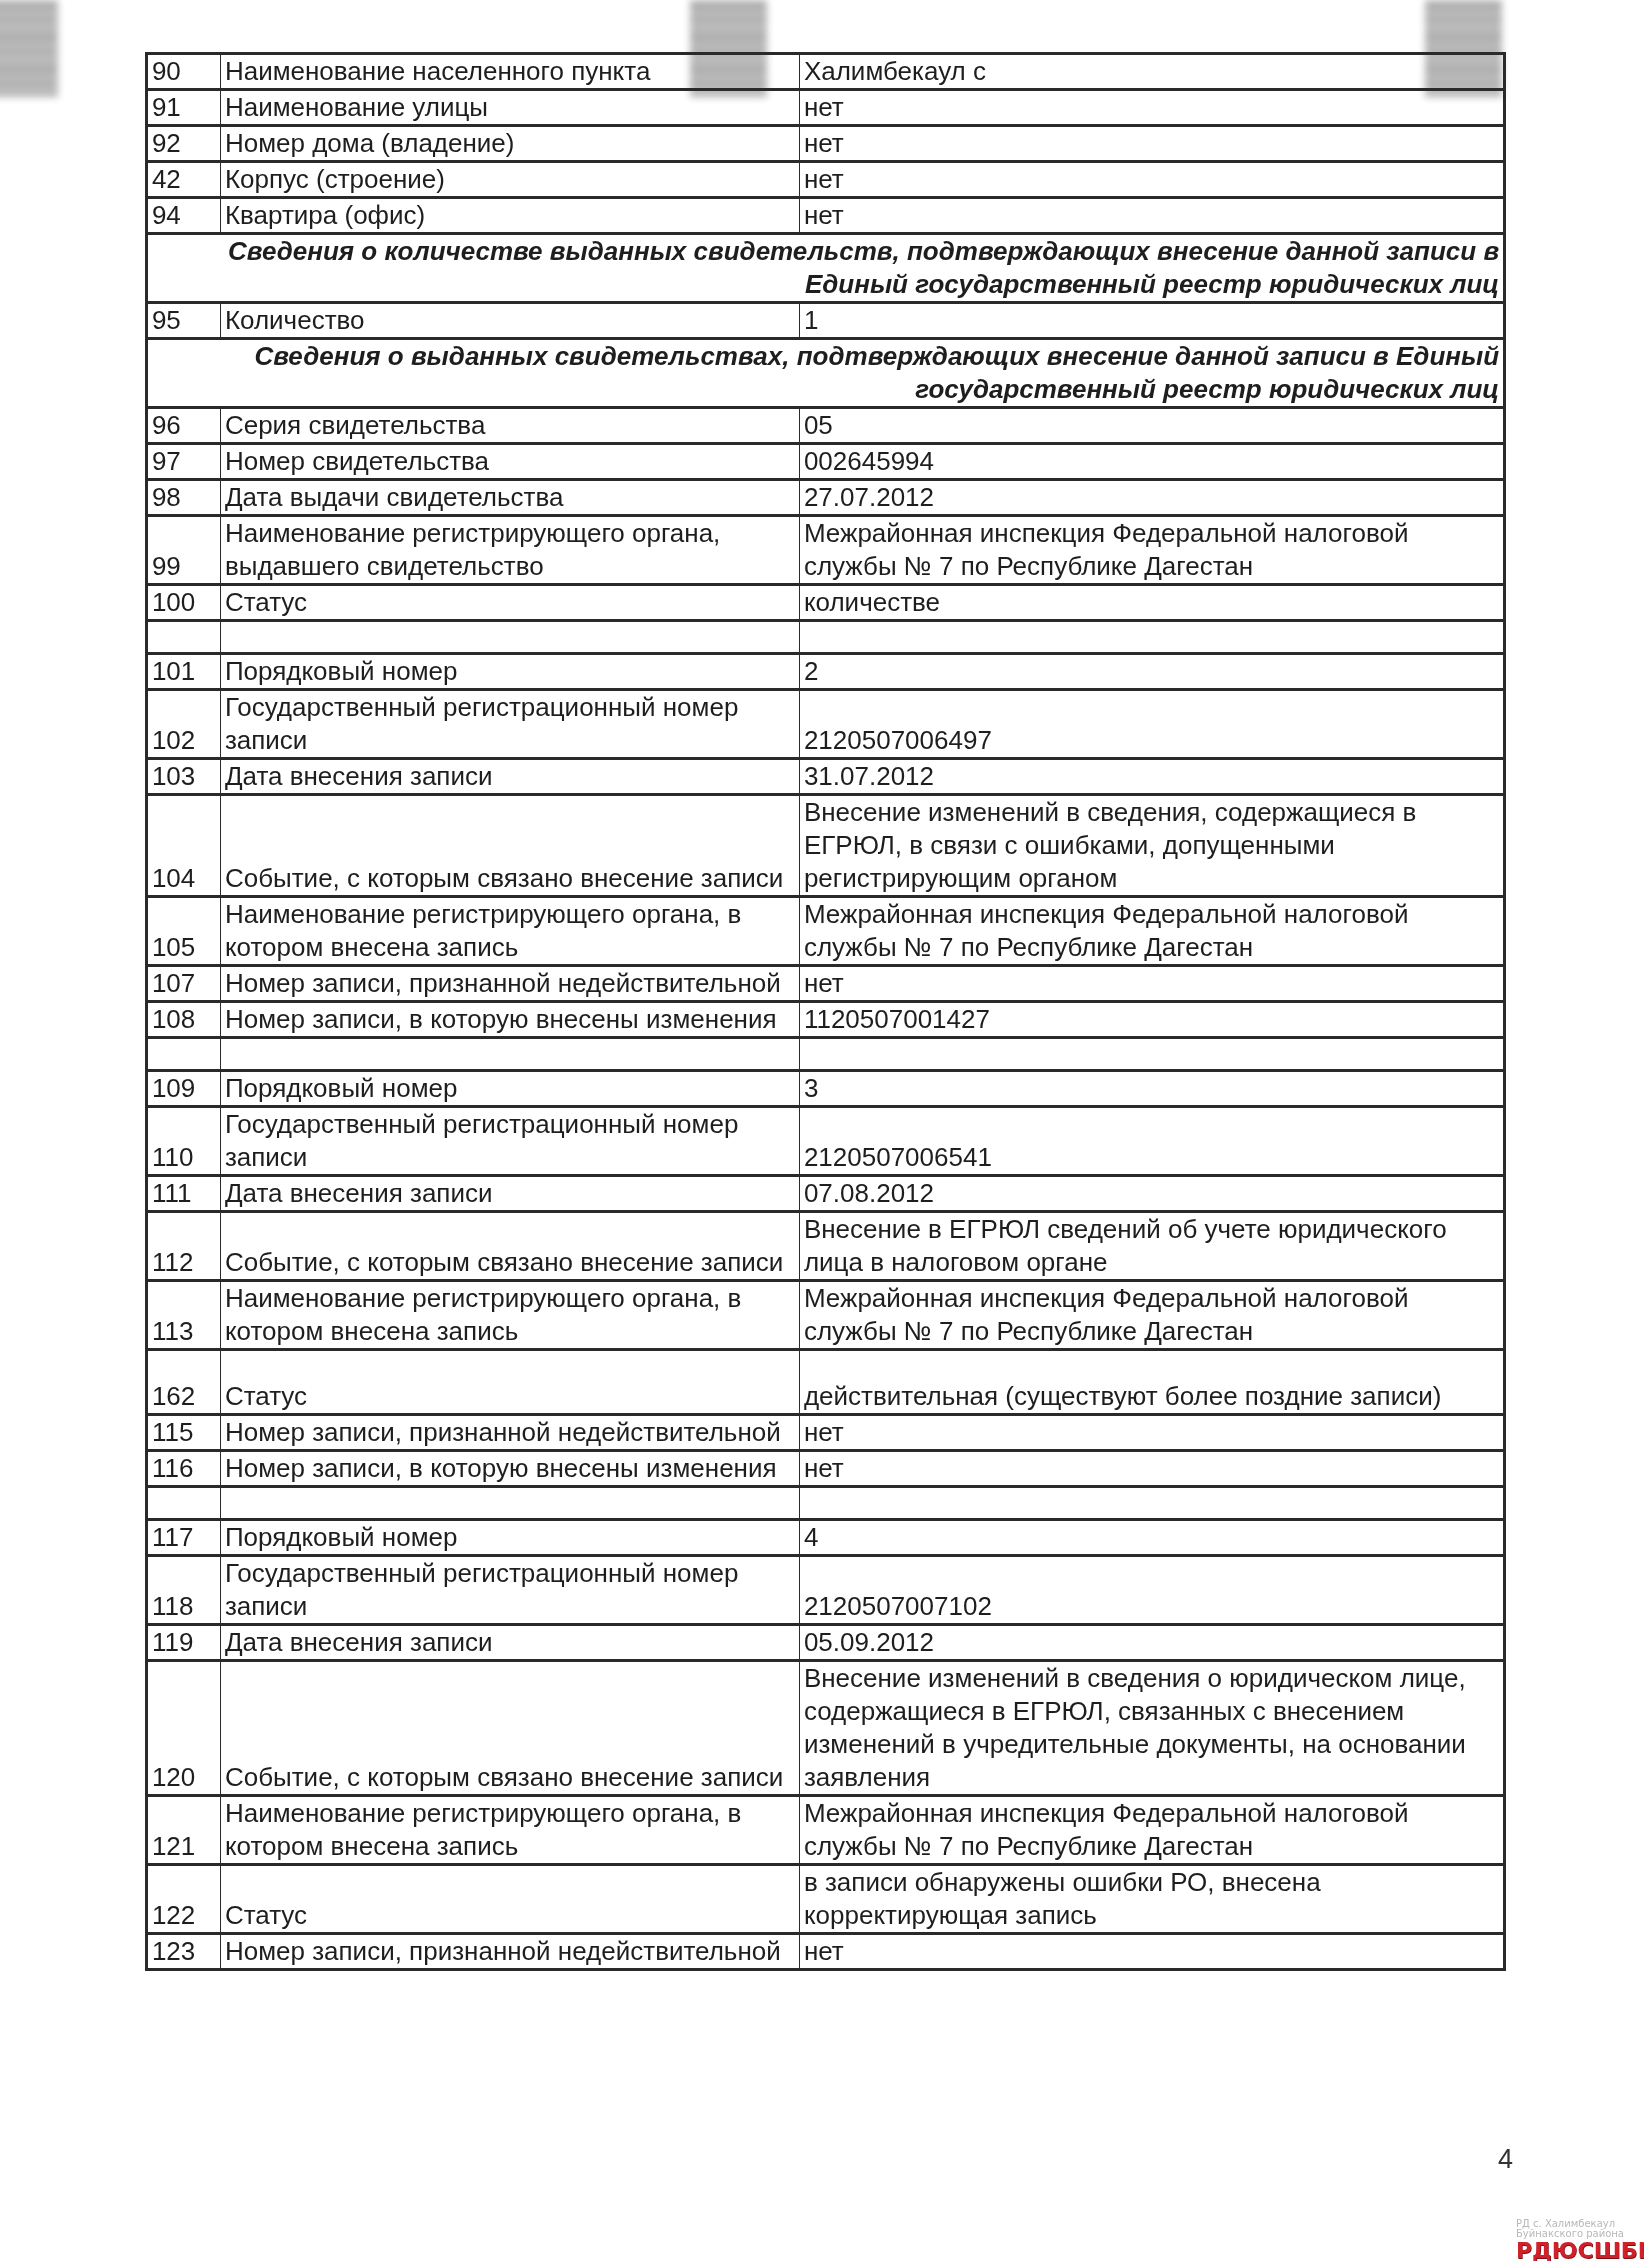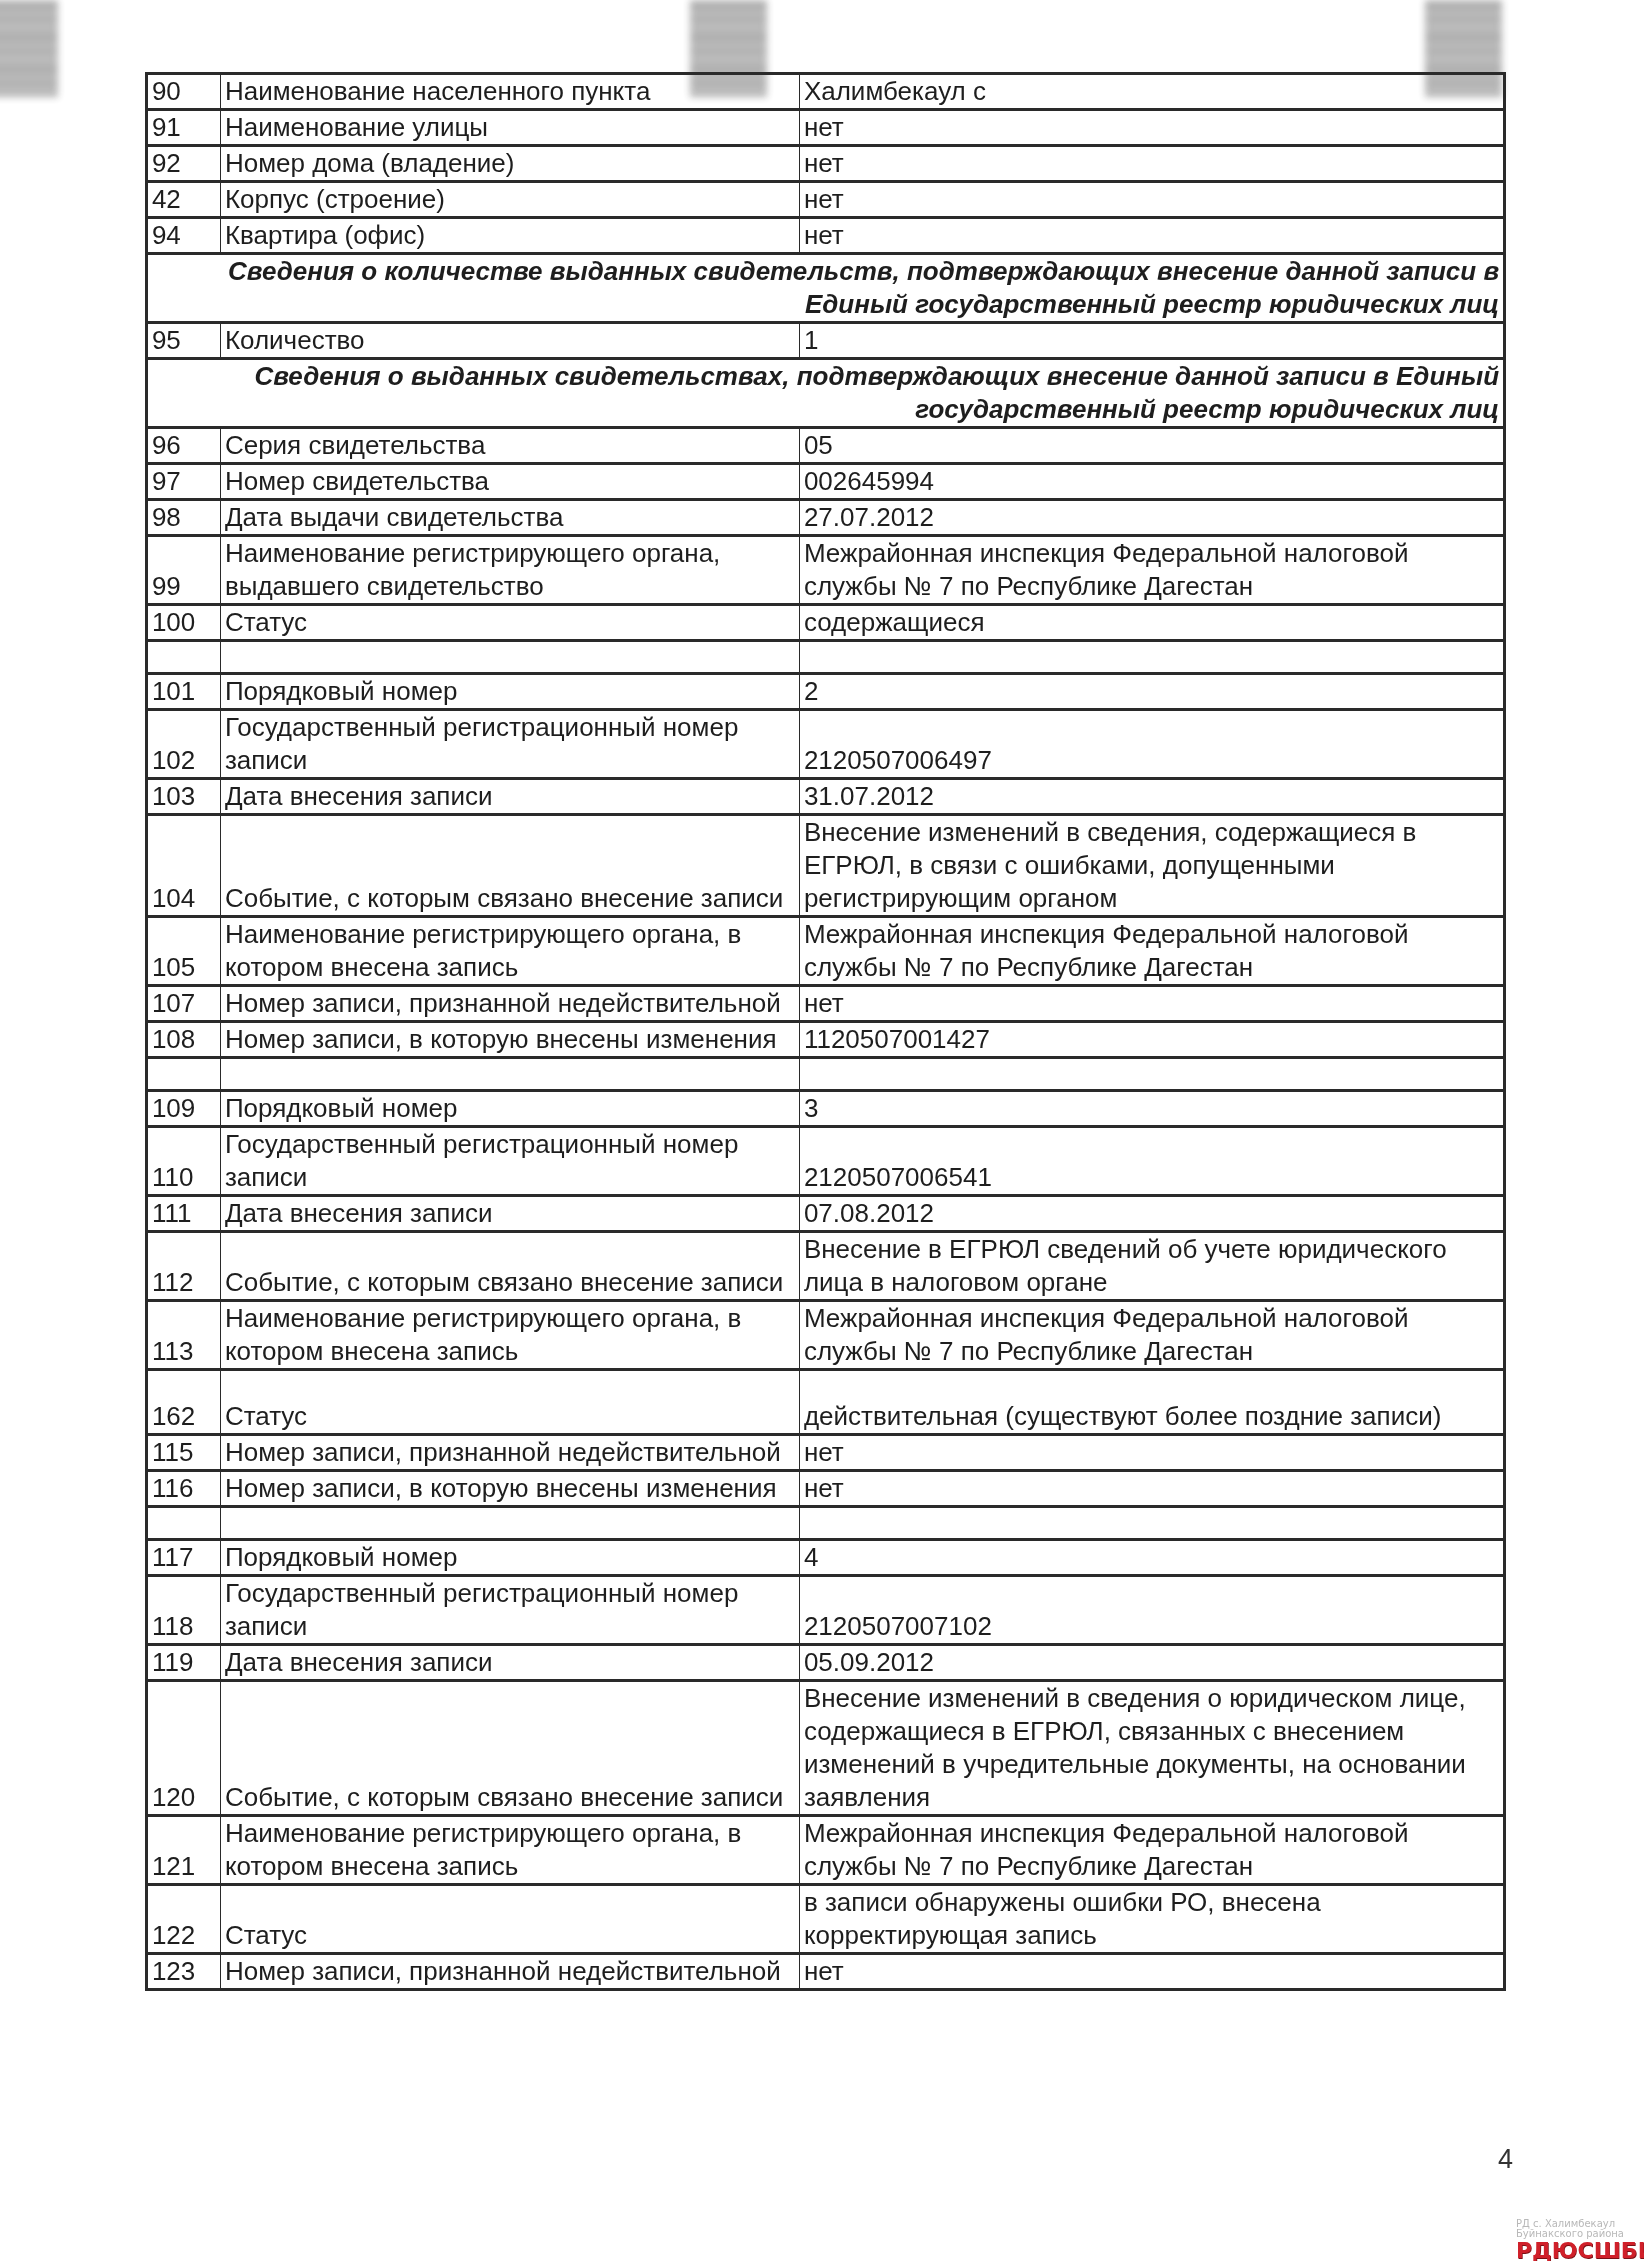--- a/index.html
+++ b/index.html
@@ -4,21 +4,21 @@
 <style>
   html, body { margin: 0; padding: 0; background: #ffffff; }
   body { width: 1645px; height: 2261px; position: relative; overflow: hidden;
          font-family: "Liberation Sans", sans-serif; color: #1e1e1e; }
   .scan-mark { position: absolute; top: 0; width: 77px; height: 97px;
     background: repeating-linear-gradient(180deg, rgba(40,40,40,0.55) 0px, rgba(60,60,60,0.25) 2.6px, rgba(30,30,30,0.6) 4.5px, rgba(80,80,80,0.15) 6.4px);
     filter: blur(3.9px); opacity: 0.85; }
   .scan-mark.m1 { left: -19.3px; }
   .scan-mark.m2 { left: 690px; }
   .scan-mark.m3 { left: 1425px; }
-  table.reg { position: absolute; left: 145px; top: 72px; width: 1358px;
+  table.reg { position: absolute; left: 145px; top: 52px; width: 1358px;
     border-collapse: collapse; border: 3.9px solid #2a2a2a; table-layout: fixed; }
   table.reg td { border: 1.9px solid #2a2a2a; border-left-width: 1.3px; border-right-width: 1.3px;
     font-size: 26px; line-height: 33px; padding: 0 3.9px; vertical-align: bottom; }
   table.reg tr { border-top: 3.2px solid #2a2a2a; }
   col.c-num { width: 74px; }
   col.c-label { width: 579px; }
   col.c-val { width: 705px; }
   td.num { padding-left: 2.6px; }
   td.section { text-align: right; font-weight: bold; font-style: italic;
     vertical-align: middle; line-height: 33px; font-size: 26px; }
@@ -95,21 +95,21 @@
         <td>27.07.2012</td>
       </tr>
       <tr>
         <td class="num">99</td>
         <td>Наименование регистрирующего органа, выдавшего свидетельство</td>
         <td>Межрайонная инспекция Федеральной налоговой службы № 7 по Республике Дагестан</td>
       </tr>
       <tr>
         <td class="num">100</td>
         <td>Статус</td>
-        <td>содержащиеся</td>
+        <td>количестве</td>
       </tr>
       <tr class="empty">
         <td></td>
         <td></td>
         <td></td>
       </tr>
       <tr>
         <td class="num">101</td>
         <td>Порядковый номер</td>
         <td>2</td>

